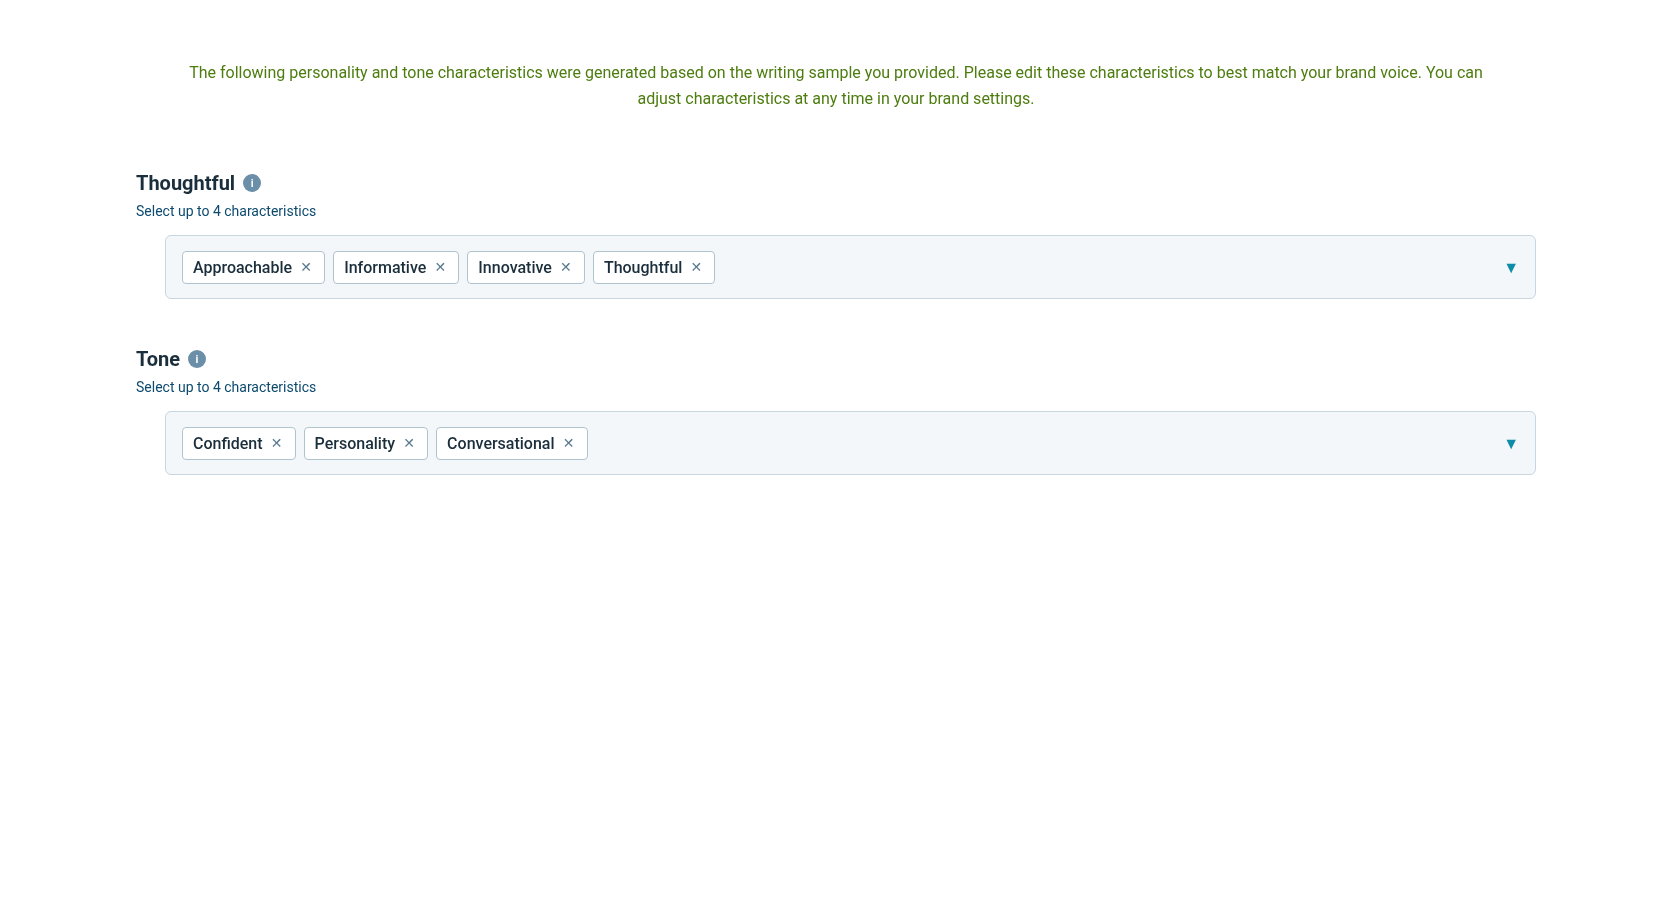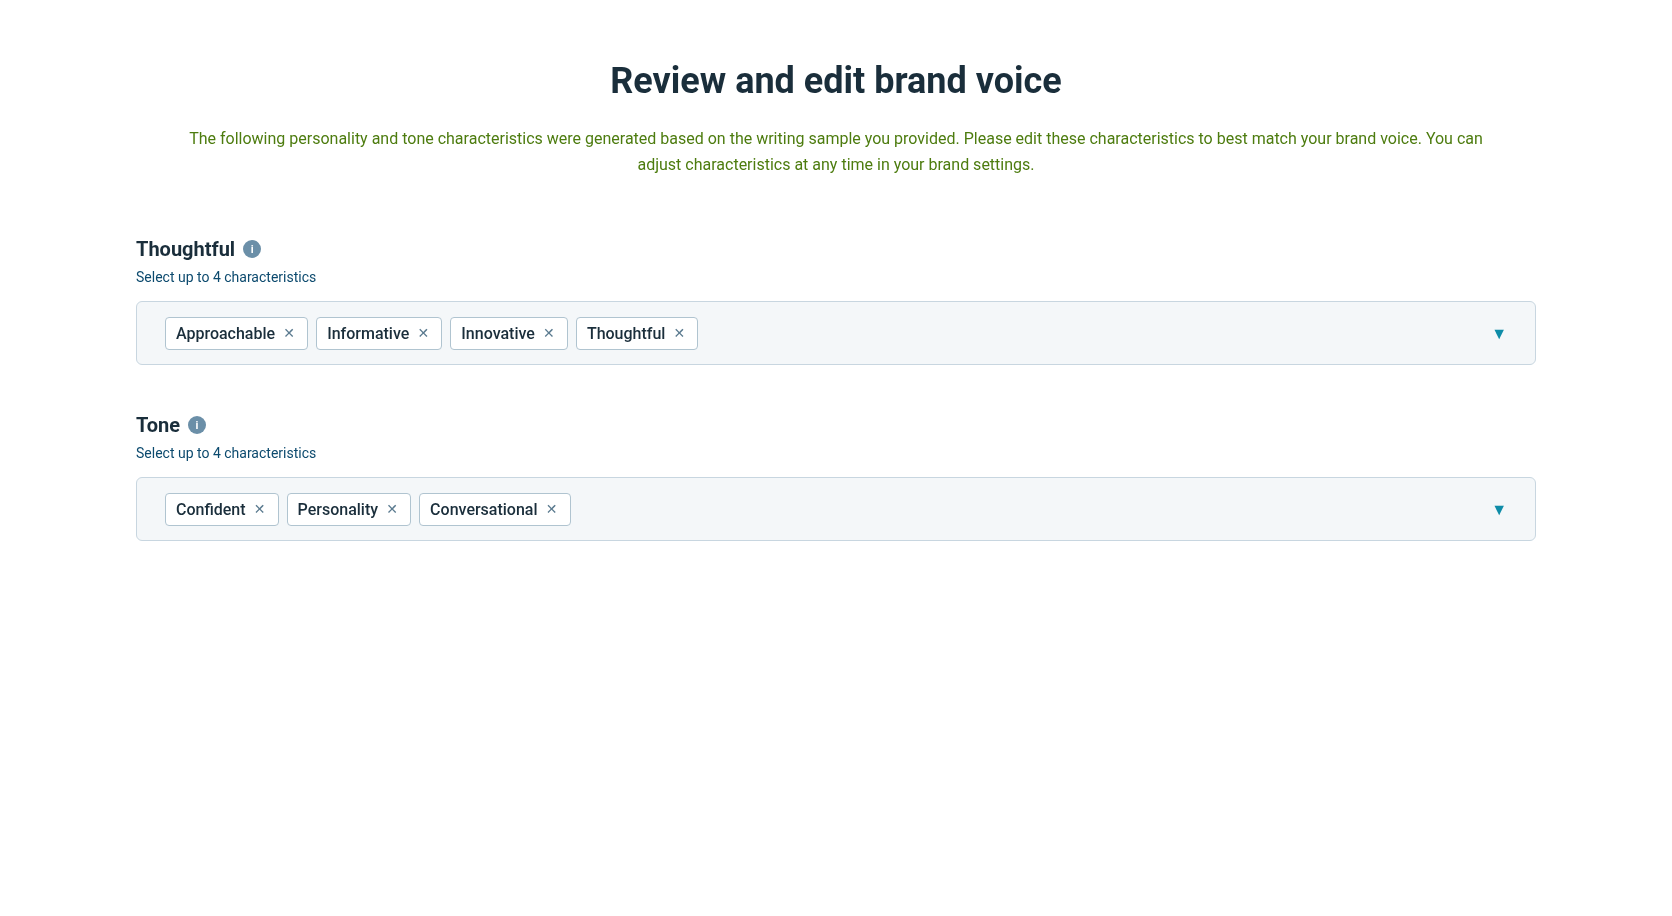--- a/index.html
+++ b/index.html
@@ -75,26 +75,27 @@
     .section-subtitle {
       font-size: 14px;
       color: #0c4a6e;
       margin-bottom: 16px;
     }
 
     .multiselect-container {
       border: 1px solid #c8d6e0;
       border-radius: 6px;
       background: #f4f7f9;
-      padding: 12px 28px;
+      padding: 12px 16px;
       display: flex;
       align-items: center;
       justify-content: space-between;
       min-height: 64px;
       cursor: pointer;
+      margin-left: 29px;
     }
 
     .tags-area {
       display: flex;
       flex-wrap: wrap;
       gap: 8px;
       flex: 1;
     }
 
     .tag {
@@ -128,21 +129,20 @@
       font-size: 16px;
       flex-shrink: 0;
       margin-left: 8px;
     }
   </style>
 </head>
 <body>
 
 <div class="page-container">
 
-  <h1 class="page-title">Review and edit brand voice</h1>
 
   <p class="page-description">The following personality and tone characteristics were generated based on the writing sample you provided.  Please edit these characteristics to best match your brand voice. You can adjust characteristics at any time in your brand settings.</p>
 
   <div class="section">
     <div class="section-header">
       <span class="section-title">Thoughtful</span>
       <span class="info-icon">i</span>
     </div>
     <p class="section-subtitle">Select up to 4 characteristics</p>
 

